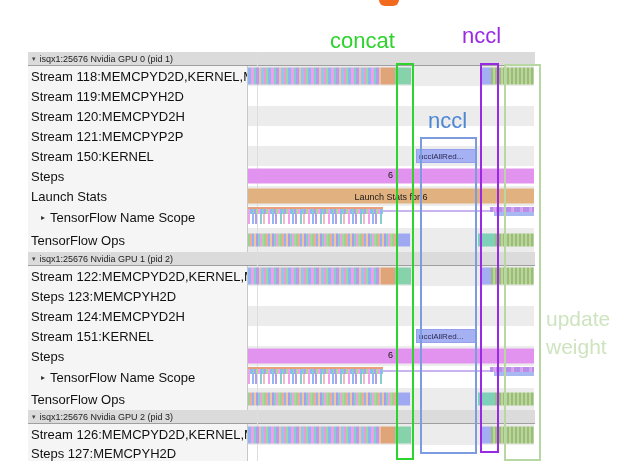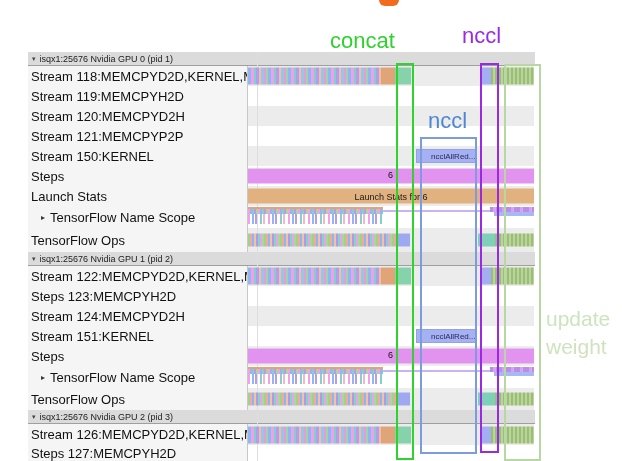--- a/index.html
+++ b/index.html
@@ -38,21 +38,21 @@
   .dense-b{left:0;width:150px;height:13px;background:repeating-linear-gradient(90deg,
      #9ed292 0 2px,#f2a8a0 2px 4px,#90b6f2 4px 6px,#f2c49a 6px 8px,#ad9bee 8px 10px,
      #88d2c4 10px 12px,#f0a2e0 12px 14px,#a8d89a 14px 16px);}
   .ops-blue{left:150px;width:12px;height:13px;background:#9fa9f2;}
   .ops-teal{left:230px;width:17px;height:13px;background:#7fd0b8;}
   .ops-stripes{left:247px;width:39px;height:13px;background:repeating-linear-gradient(90deg,
      #9cbd78 0 2px,#bad59c 2px 4px);}
 
   .nccl-bar{left:168px;width:60px;height:14px;background:#a6b1f4;border:1px solid #93a0ec;
      box-sizing:border-box;font-size:8px;color:#2a2a55;display:flex;align-items:center;
-     padding-left:14px;white-space:nowrap;overflow:hidden;}
+     padding-left:2px;white-space:nowrap;overflow:hidden;}
 
   .steps-bar{left:0;width:286px;height:15px;background:#e293f0;}
   .steps-num{position:absolute;left:140px;top:1px;font-size:9px;color:#111;}
 
   .launch-bar{left:0;width:286px;height:15px;background:#e2b180;font-size:9px;color:#1a1a1a;
      display:flex;align-items:center;justify-content:center;}
 
   
   .ns-wrap{left:0;width:135px;top:1px;transform:none;}
   .ns-top1{height:2px;background:#e8a07a;}

